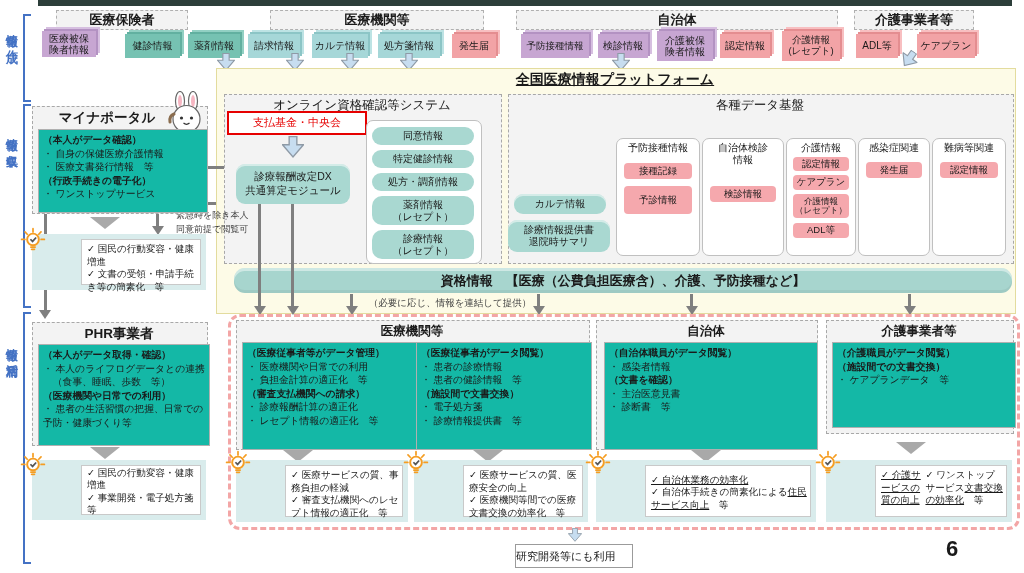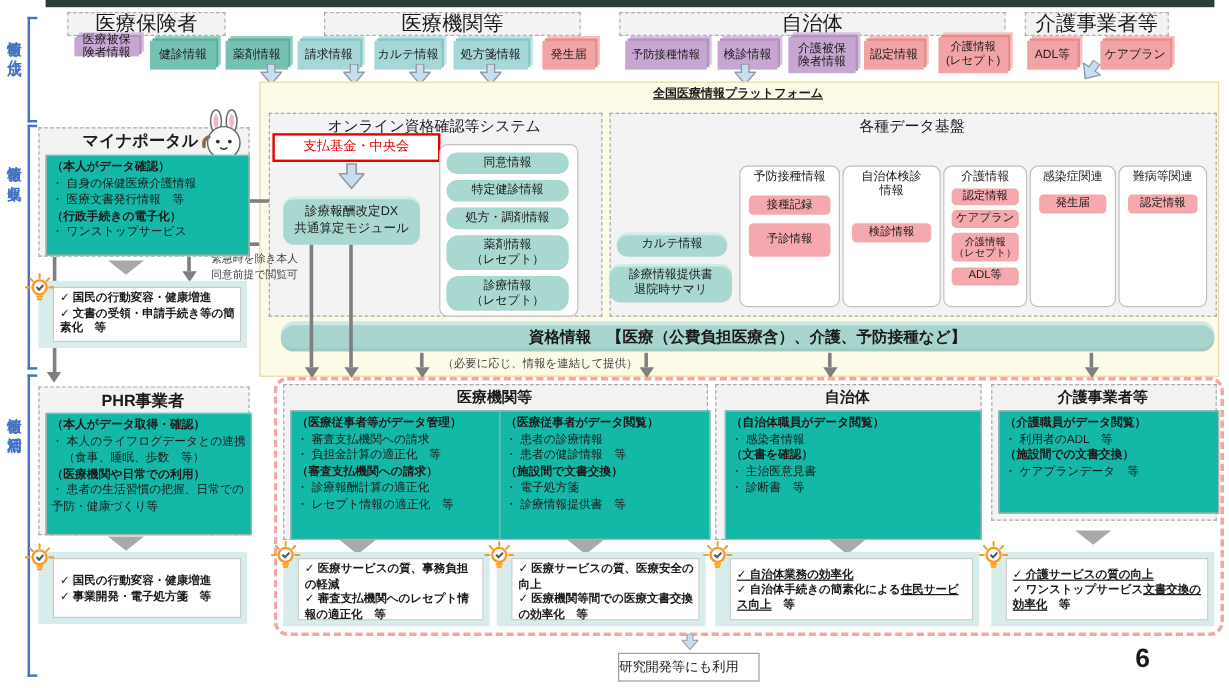--- a/index.html
+++ b/index.html
@@ -3,45 +3,45 @@
 <meta charset="utf-8">
 <style>
   html,body{margin:0;padding:0;background:#fff;}
   body{font-family:"Liberation Sans","DejaVu Sans",sans-serif;color:#1a1a1a;}
   .stage{position:relative;width:1024px;height:573px;background:#fff;overflow:hidden;}
   .abs{position:absolute;}
   .pre{white-space:pre-line;}
   .topbar{background:#2c3e3a;}
   .vlabel{writing-mode:vertical-rl;text-orientation:upright;color:#4472c4;font-weight:bold;font-size:12px;letter-spacing:1px;line-height:14px;}
   .bracket{width:6px;border:2px solid #4472c4;border-right:none;}
-  .ghead{background:#f3f3f3;border:1px dashed #b0b0b0;font-weight:normal;font-size:17px;text-align:center;}
+  .ghead{background:#f3f3f3;border:1px dashed #b0b0b0;font-weight:bold;font-size:13px;text-align:center;}
   .card{display:flex;align-items:center;justify-content:center;text-align:center;font-size:10px;line-height:1.12;white-space:pre-line;}
   .purple{background:#c7a6d2;box-shadow:2px -2px 0 #b392c2,4px -4px 0 #d6bfe0;}
   .tdark{background:#76c2b2;box-shadow:2px -2px 0 #62b0a0,4px -4px 0 #92d0c3;}
   .tlight{background:#a6d7d8;box-shadow:2px -2px 0 #8cc5c6,4px -4px 0 #bde3e4;}
   .pinkc{background:#f2a3a6;box-shadow:2px -2px 0 #e48d90,4px -4px 0 #f8bfc1;}
   .platform{background:#fdfbe7;border:1px solid #e3dc9e;}
-  .ptitle{font-weight:bold;font-size:10px;text-decoration:underline;text-align:center;}
+  .ptitle{font-weight:bold;font-size:14px;text-decoration:underline;text-align:center;}
   .dash{background:#f3f3f3;border:1px dashed #a8a8a8;}
   .shead{font-size:12.5px;text-align:center;}
   .bhead{font-weight:bold;font-size:12.5px;text-align:center;}
   .redbox{background:#fff;border:2px solid #e60000;color:#e60000;font-size:11px;text-align:center;line-height:18px;}
   .module{background:#a9d8d1;border-radius:9px;display:flex;align-items:center;justify-content:center;text-align:center;font-size:10.5px;line-height:1.3;white-space:pre-line;box-shadow:inset 0 2px 0 rgba(255,255,255,.5);}
   .pill{background:#a9d8d1;border-radius:10px;display:flex;align-items:center;justify-content:center;text-align:center;font-size:10px;line-height:1.15;white-space:pre-line;}
   .cyl{background:#a9d8d1;border-radius:9px;display:flex;align-items:center;justify-content:center;text-align:center;font-size:10px;line-height:1.2;white-space:pre-line;box-shadow:inset 0 2px 0 rgba(255,255,255,.5);}
   .wcard{background:#fff;border:1px solid #c0c0c0;border-radius:7px;}
   .dtitle{font-size:10px;text-align:center;line-height:1.2;padding-top:3px;white-space:pre-line;}
   .ppill{background:#f5a8ad;border-radius:4px;display:flex;align-items:center;justify-content:center;text-align:center;font-size:9.5px;line-height:1.1;white-space:pre-line;}
   .banner{background:#a7d5ce;border-radius:11px;text-align:center;font-size:13px;font-weight:bold;line-height:25px;box-shadow:inset 0 3px 0 rgba(255,255,255,.45),inset 0 -3px 0 rgba(0,0,0,.05);}
   .wbox{background:#14b8a6;border:1px solid #b0b0b0;}
   .lines{font-size:9.8px;line-height:13.5px;padding:3px 4px;}
   .lines .b{font-weight:bold;}
   .outcome{background:#d9ecec;}
   .inner{position:absolute;left:12px;right:5px;top:5px;bottom:5px;background:#fff;border:1px solid #c9c9c9;}
-  .olines{font-size:9.6px;line-height:12.5px;font-weight:bold;padding:3px 3px 0 5px;}
+  .olines{font-size:9.6px;line-height:12.5px;font-weight:normal;padding:3px 3px 0 5px;margin-left:37px;}
   .u{text-decoration:underline;}
   .tri{width:0;height:0;border-left:15px solid transparent;border-right:15px solid transparent;border-top:12px solid #a9a9a9;}
   .gline{background:#7f7f7f;}
   .ahd{width:0;height:0;border-left:6px solid transparent;border-right:6px solid transparent;border-top:9px solid #7f7f7f;}
   .ahl{width:0;height:0;border-top:5px solid transparent;border-bottom:5px solid transparent;border-right:9px solid #7f7f7f;}
   .note{font-size:9px;color:#3f3f3f;line-height:1.55;}
   .pnote{font-size:9.5px;color:#3f3f3f;text-align:center;}
   .pinkdash{border:3px dashed #f3a6a6;border-radius:12px;}
   .research{background:#fff;border:1px solid #9b9b9b;text-align:left;font-size:11px;line-height:22px;}
   .pagenum{font-size:22px;font-weight:bold;}
@@ -89,21 +89,21 @@
   <div class="abs vlabel" style="left:5px;top:128px">情報を収集</div>
   <div class="abs bracket" style="left:23px;top:104px;height:200px"></div>
   <div class="abs vlabel" style="left:5px;top:338px">情報を利活用</div>
   <div class="abs bracket" style="left:23px;top:312px;height:248px"></div>
 
   <div class="abs ghead" style="left:56px;top:10px;width:130px;height:18px;line-height:18px">医療保険者</div>
   <div class="abs ghead" style="left:270px;top:10px;width:212px;height:18px;line-height:18px">医療機関等</div>
   <div class="abs ghead" style="left:516px;top:10px;width:320px;height:18px;line-height:18px">自治体</div>
   <div class="abs ghead" style="left:854px;top:10px;width:118px;height:18px;line-height:18px">介護事業者等</div>
 
-  <div class="abs card purple" style="left:62px;top:31px;width:54px;height:16px">医療被保
+  <div class="abs card purple" style="left:42px;top:31px;width:54px;height:26px">医療被保
 険者情報</div>
   <div class="abs card tdark" style="left:125px;top:34px;width:55px;height:24px">健診情報</div>
   <div class="abs card tdark" style="left:188px;top:34px;width:52px;height:24px">薬剤情報</div>
   <div class="abs card tlight" style="left:248px;top:34px;width:52px;height:24px">請求情報</div>
   <div class="abs card tlight" style="left:312px;top:34px;width:56px;height:24px">カルテ情報</div>
   <div class="abs card tlight" style="left:378px;top:34px;width:62px;height:24px">処方箋情報</div>
   <div class="abs card pinkc" style="left:452px;top:34px;width:44px;height:24px">発生届</div>
   <div class="abs card purple" style="left:521px;top:34px;width:68px;height:24px;font-size:9.5px">予防接種情報</div>
   <div class="abs card purple" style="left:598px;top:34px;width:50px;height:24px">検診情報</div>
   <div class="abs card purple" style="left:657px;top:31px;width:56px;height:30px">介護被保
@@ -207,21 +207,21 @@
   <div class="abs gline" style="left:350px;top:294px;width:3px;height:12px"></div>
   <div class="abs ahd" style="left:346px;top:306px"></div>
   <div class="abs gline" style="left:537px;top:294px;width:3px;height:12px"></div>
   <div class="abs ahd" style="left:533px;top:306px"></div>
   <div class="abs gline" style="left:690px;top:294px;width:3px;height:12px"></div>
   <div class="abs ahd" style="left:686px;top:306px"></div>
   <div class="abs gline" style="left:908px;top:294px;width:3px;height:12px"></div>
   <div class="abs ahd" style="left:904px;top:306px"></div>
 
   <div class="abs dash" style="left:32px;top:106px;width:174px;height:106px"></div>
-  <div class="abs bhead" style="left:42px;top:109px;width:150px;font-size:13.5px">マイナポータル</div>
+  <div class="abs bhead" style="left:32px;top:109px;width:150px;font-size:13.5px">マイナポータル</div>
   <svg class="abs" style="left:166px;top:91px" width="40" height="44">
       <use href="#rabbit"></use>
     </svg>
   <div class="abs wbox lines" style="left:38px;top:129px;width:160px;height:76px">
     <div class="b">（本人がデータ確認）</div>
     <div>・ 自身の保健医療介護情報</div>
     <div>・ 医療文書発行情報　等</div>
     <div class="b">（行政手続きの電子化）</div>
     <div>・ ワンストップサービス</div>
   </div>
@@ -255,21 +255,21 @@
   <svg class="abs" style="left:20px;top:452px" width="26" height="26">
       <use href="#bulb"></use>
     </svg>
 
   <div class="abs pinkdash" style="left:228px;top:314px;width:786px;height:210px"></div>
 
   <div class="abs dash" style="left:236px;top:320px;width:352px;height:128px"></div>
   <div class="abs bhead" style="left:236px;top:323px;width:352px">医療機関等</div>
   <div class="abs wbox lines" style="left:242px;top:342px;width:170px;height:100px">
     <div class="b">（医療従事者等がデータ管理）</div>
-    <div>・ 審査支払機関への請求</div>
+    <div>・ 医療機関や日常での利用</div>
     <div>・ 負担金計算の適正化　等</div>
     <div class="b">（審査支払機関への請求）</div>
     <div>・ 診療報酬計算の適正化</div>
     <div>・ レセプト情報の適正化　等</div>
   </div>
   <div class="abs wbox lines" style="left:416px;top:342px;width:166px;height:100px">
     <div class="b">（医療従事者がデータ閲覧）</div>
     <div>・ 患者の診療情報</div>
     <div>・ 患者の健診情報　等</div>
     <div class="b">（施設間で文書交換）</div>
@@ -314,27 +314,26 @@
     </div>
   </div>
   <svg class="abs" style="left:585px;top:450px" width="26" height="26">
       <use href="#bulb"></use>
     </svg>
 
   <div class="abs dash" style="left:826px;top:320px;width:186px;height:112px"></div>
   <div class="abs bhead" style="left:826px;top:323px;width:186px">介護事業者等</div>
   <div class="abs wbox lines" style="left:832px;top:342px;width:174px;height:78px">
     <div class="b">（介護職員がデータ閲覧）</div>
-    <div>・ 利用者のADL　等</div>
     <div class="b">（施設間での文書交換）</div>
     <div>・ ケアプランデータ　等</div>
   </div>
   <div class="abs tri" style="left:896px;top:442px"></div>
   <div class="abs outcome" style="left:826px;top:460px;width:186px;height:62px">
-    <div class="inner olines" style="display:flex;flex-direction:column;justify-content:center">
+    <div class="inner olines" style="display:flex;flex-direction:row;justify-content:center">
       <div class="u">✓ 介護サービスの質の向上</div>
       <div><span>✓ ワンストップサービス</span><span class="u">文書交換の効率化</span><span>　等</span></div>
     </div>
   </div>
   <svg class="abs" style="left:815px;top:450px" width="26" height="26">
       <use href="#bulb"></use>
     </svg>
 
   <svg class="abs" style="left:566px;top:528px" width="18" height="14" viewBox="0 0 40 40">
       <use href="#barrow"></use>

